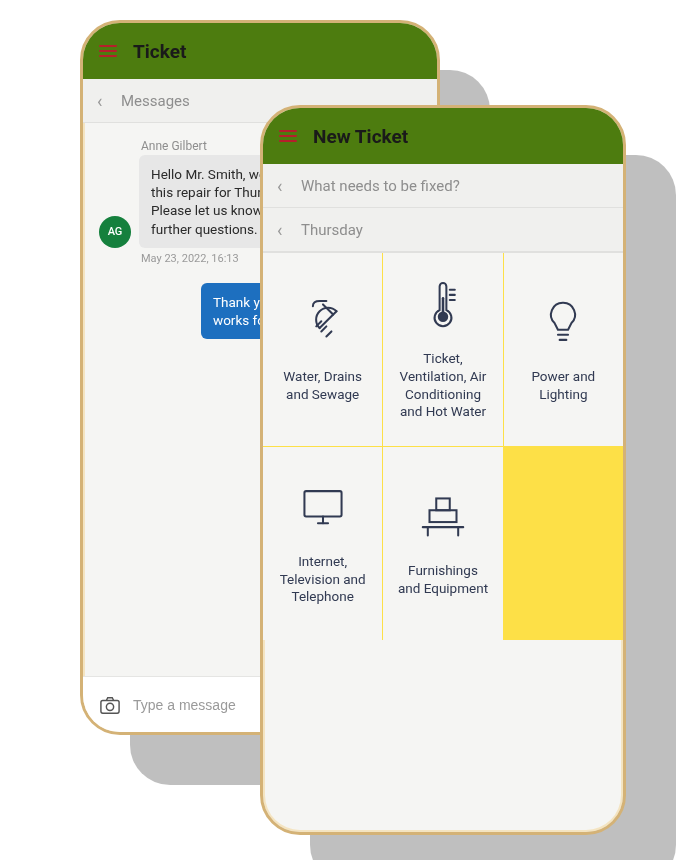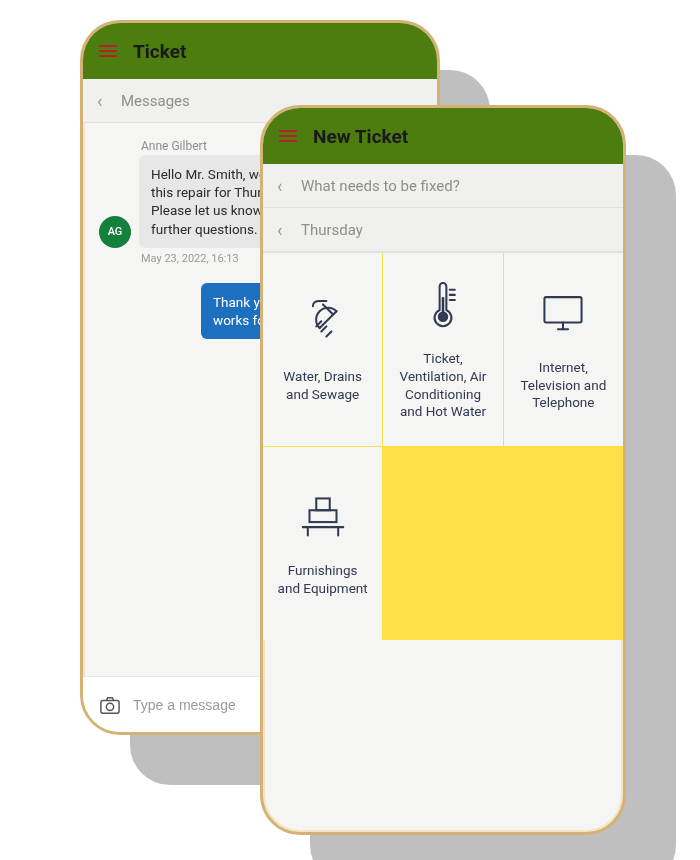--- a/index.html
+++ b/index.html
@@ -197,20 +197,30 @@
           <circle cx="32" cy="46" r="5" fill="#313a52"></circle>
           <line x1="32" y1="24" x2="32" y2="42" stroke-width="3"></line>
           <line x1="40" y1="14" x2="46" y2="14"></line>
           <line x1="40" y1="20" x2="46" y2="20"></line>
           <line x1="40" y1="26" x2="46" y2="26"></line>
         </svg>
       </span>
       <div class="cell-label">Ticket, Ventilation, Air Conditioning and Hot Water</div>
     </div>
 
+    <div class="cell">
+      <span>
+        <svg width="54" height="54" viewBox="0 0 64 64" fill="none" stroke="#313a52" stroke-width="2.4" stroke-linecap="round">
+          <path d="M32 8 A14 14 0 0 0 22 32 L26 40 L38 40 L42 32 A14 14 0 0 0 32 8 Z"></path>
+          <line x1="26" y1="46" x2="38" y2="46"></line>
+          <line x1="28" y1="52" x2="36" y2="52"></line>
+        </svg>
+      </span>
+      <div class="cell-label">Power and Lighting</div>
+    </div>
 
     <div class="cell">
       <span>
         <svg width="54" height="54" viewBox="0 0 64 64" fill="none" stroke="#313a52" stroke-width="2.4" stroke-linecap="round">
           <rect x="10" y="12" width="44" height="30" rx="2"></rect>
           <line x1="26" y1="50" x2="38" y2="50"></line>
           <line x1="32" y1="42" x2="32" y2="50"></line>
         </svg>
       </span>
       <div class="cell-label">Internet, Television and Telephone</div>

